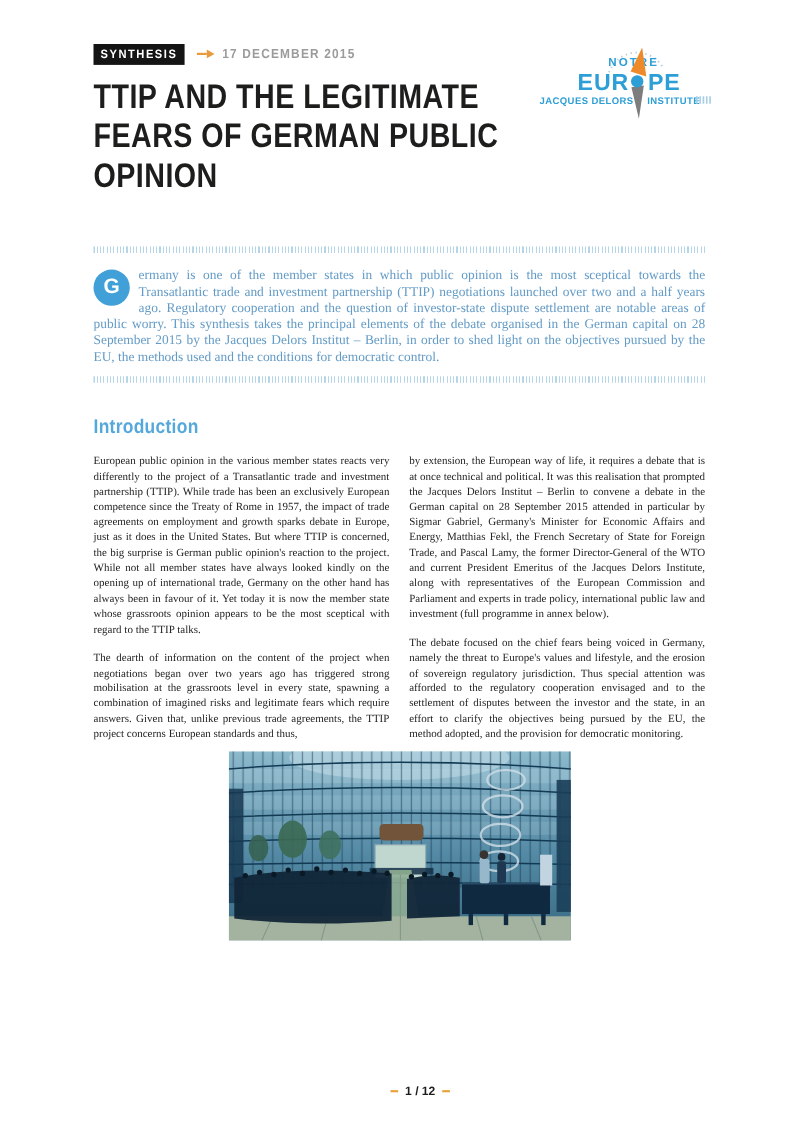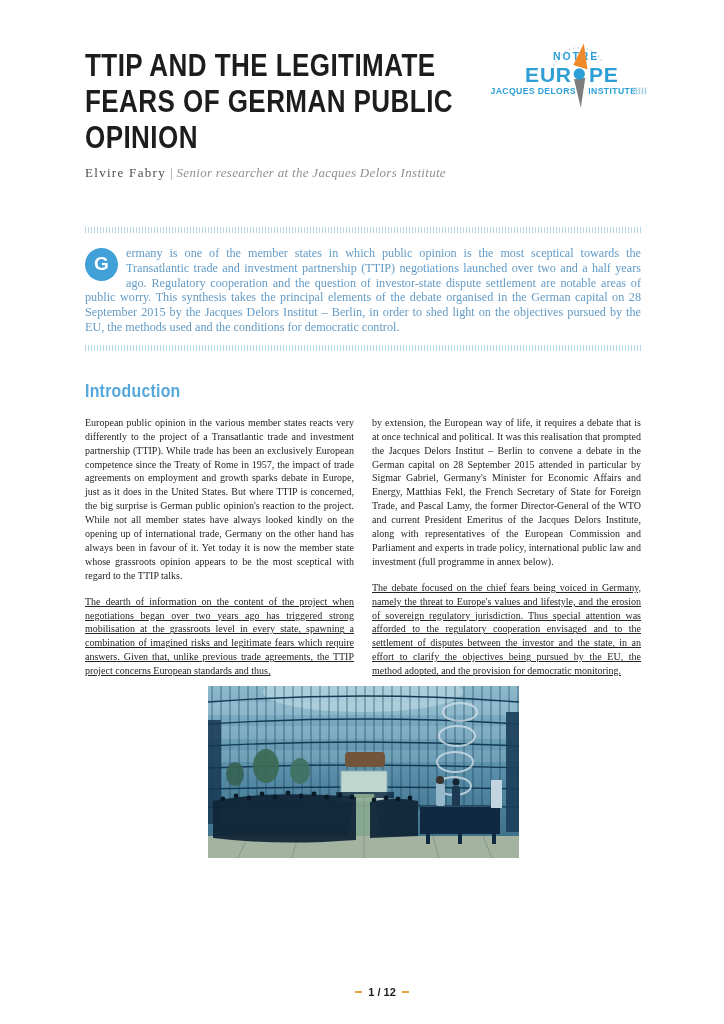--- a/index.html
+++ b/index.html
@@ -39,38 +39,46 @@
   .dropcap{float:left;width:33px;height:33px;border-radius:50%;background:#41a0d8;color:#fff;
            font-family:"Liberation Sans",sans-serif;font-weight:bold;font-size:19px;
            display:flex;align-items:center;justify-content:center;margin:2px 8px 2px 0;}
 
   
   .intro-h{margin-top:30px;font-family:"Liberation Sans",sans-serif;font-weight:bold;
            color:#55a8db;font-size:18px;letter-spacing:.3px;transform:scaleX(.88);transform-origin:left top;}
   .cols{display:flex;gap:18px;margin-top:14px;}
   .col{width:269px;font-size:10px;line-height:13.9px;text-align:justify;color:#242424;}
   .col p{margin:0 0 12px 0;}
-  .col p:last-child{margin-bottom:0;text-decoration:underline;}
+  .col p:last-child{margin-bottom:0;}
   .ital{}
 
   
   .photo{display:block;margin:8px auto 0 auto;width:311px;height:172px;}
 
   
   .footer{position:absolute;left:0;right:0;bottom:26px;display:flex;align-items:center;
           justify-content:center;gap:6px;font-family:"Liberation Sans",sans-serif;
           font-weight:bold;font-size:11px;color:#1d1d1b;padding-left:40px;}
   .pg-dash{width:7px;height:2px;background:#e8a33d;}
 </style>
 </head>
 <body>
 
 <div class="page">
   <div class="content">
 
+    <div class="kicker">
+      <span class="badge">SYNTHESIS</span>
+      <span class="arrow-wrap">
+        <span class="arrow-dash"></span>
+          <span class="arrow-head"></span>
+      </span>
+      <span class="date">17 DECEMBER 2015</span>
+    </div>
 
     <svg class="logo" viewBox="0 0 210 98">
       <path d="M 86,34 A 36,36 0 0 1 152,30" fill="none" stroke="#b9cdd9" stroke-width="2.5" stroke-dasharray="1.5,4.5"></path>
       <text x="85" y="26" font-family="Liberation Sans, sans-serif" font-size="14" font-weight="bold" fill="#2d9fd6" letter-spacing="2.5">NOTRE</text>
       <text x="48" y="55" font-family="Liberation Sans, sans-serif" font-size="28" font-weight="bold" fill="#2d9fd6" letter-spacing="1">EUR</text>
       <text x="133" y="55" font-family="Liberation Sans, sans-serif" font-size="28" font-weight="bold" fill="#2d9fd6" letter-spacing="1">PE</text>
       <polygon points="126,4 131,39 112,33" fill="#ef8a2a"></polygon>
       <polygon points="113,52 128,50 122,90" fill="#7d7d7d"></polygon>
       <circle cx="120" cy="45" r="7.5" fill="#2d9fd6"></circle>
       <text x="2" y="72" font-family="Liberation Sans, sans-serif" font-size="11.5" font-weight="bold" fill="#2d9fd6" letter-spacing=".5">JACQUES DELORS</text>
@@ -82,23 +90,20 @@
           <line x1="204" y1="63" x2="204" y2="72"></line>
         <line x1="208" y1="63" x2="208" y2="72"></line>
       </g>
     </svg>
 
     <div class="title">
       <div>TTIP AND THE LEGITIMATE</div>
       <div>FEARS OF GERMAN PUBLIC OPINION</div>
     </div>
 
-    <div class="author">
-      <span class="name">Elvire Fabry</span><span class="sep">|</span><span class="role">Senior researcher at the Jacques Delors Institute</span>
-    </div>
 
     <div class="ticks top"></div>
     <div class="summary">
       <span class="dropcap">G</span>
       <span>ermany is one of the member states in which public opinion is the most sceptical towards the Transatlantic trade and investment partnership (TTIP) negotiations launched over two and a half years ago. Regulatory cooperation and the question of investor-state dispute settlement are notable areas of public worry. This synthesis takes the principal elements of the debate organised in the German capital on 28 September 2015 by the Jacques Delors Institut – Berlin, in order to shed light on the objectives pursued by the EU, the methods used and the conditions for democratic control.</span>
     </div>
     <div class="ticks bottom"></div>
 
     <div class="intro-h">Introduction</div>
     <div class="cols">

